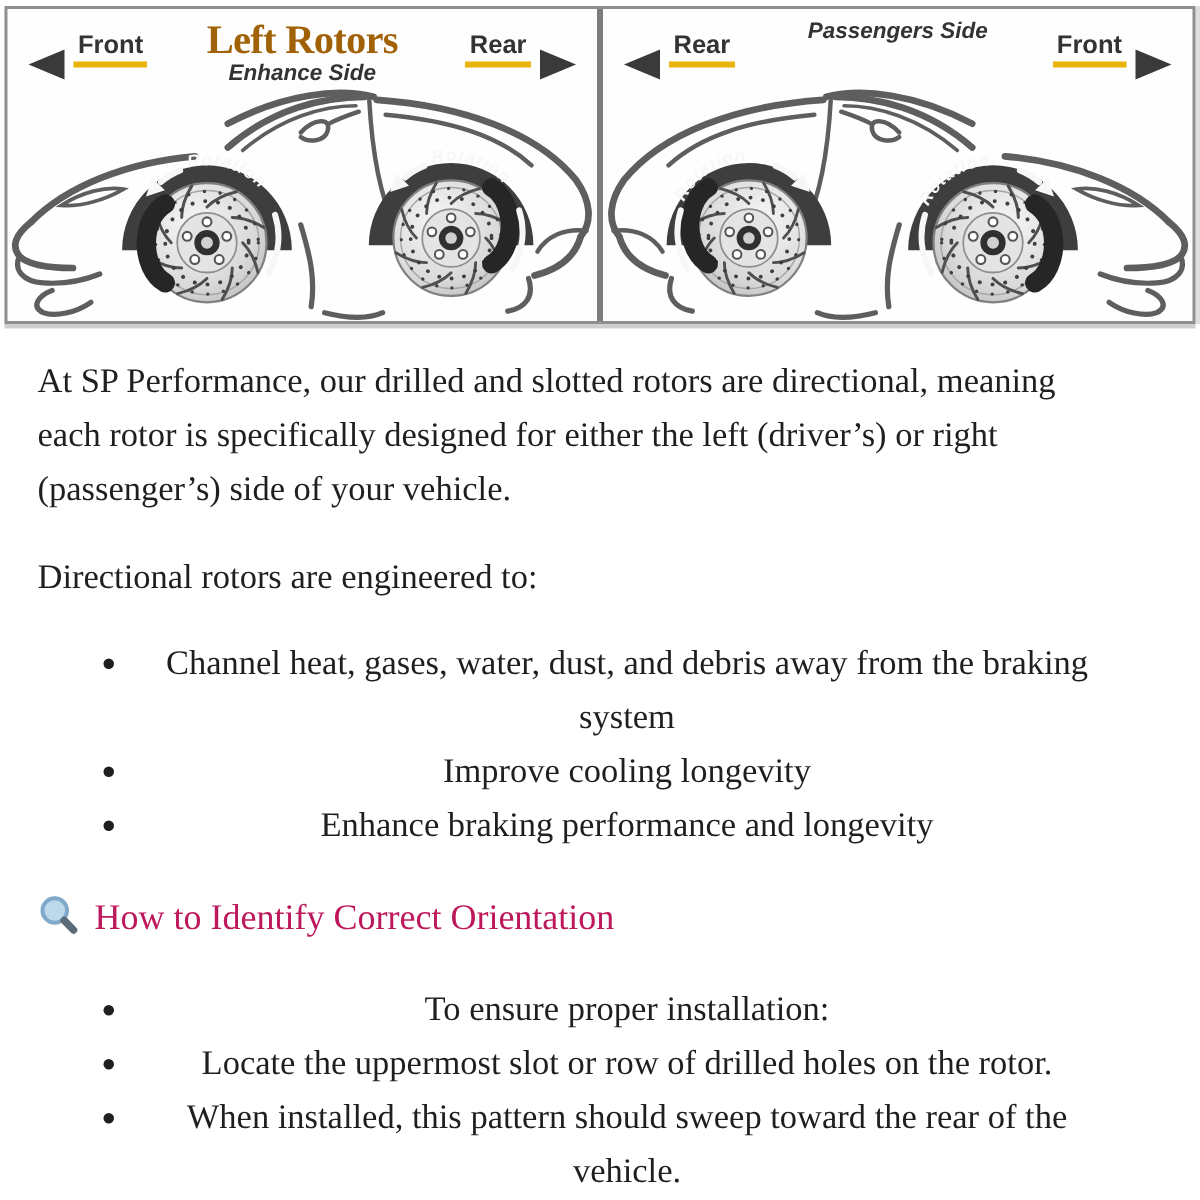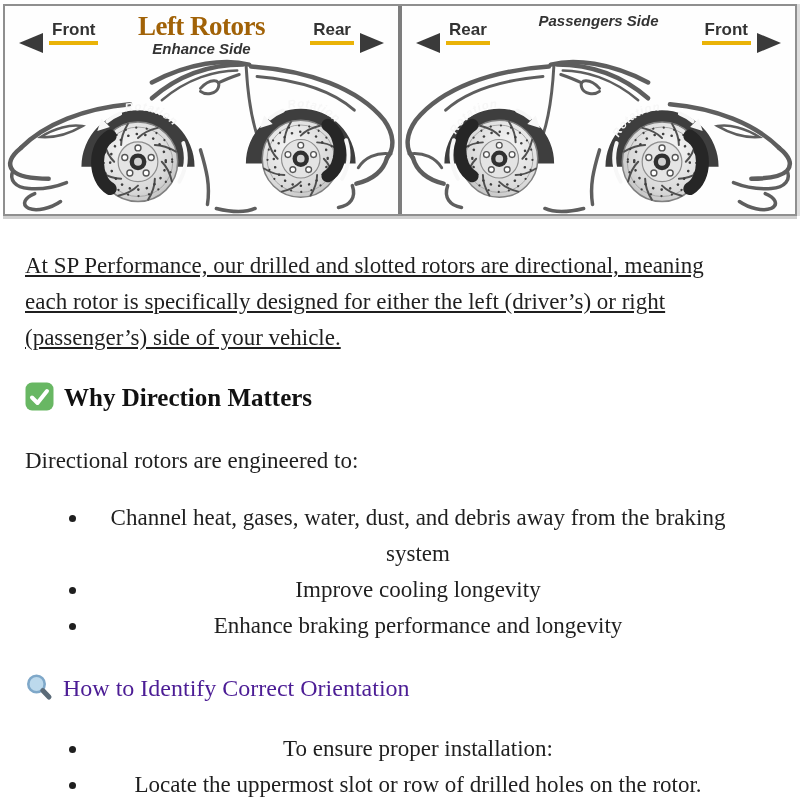--- a/index.html
+++ b/index.html
@@ -18,26 +18,26 @@
        font-size:17px;color:#333;padding:0 3px 1px 3px;border-bottom:4px solid #eab308;}
   .dir.pos-left{left:44px;} .dir.pos-right{right:44px;}
   .dir.ar-left::before{content:"";position:absolute;left:-30px;bottom:-12px;width:0;height:0;
        border-top:10px solid transparent;border-bottom:10px solid transparent;border-right:24px solid #3a3a3a;}
   .dir.ar-right::after{content:"";position:absolute;right:-30px;bottom:-12px;width:0;height:0;
        border-top:10px solid transparent;border-bottom:10px solid transparent;border-left:24px solid #3a3a3a;}
   .car-svg{position:absolute;left:0;top:52px;width:100%;height:158px;}
 
   
   .content{padding:12px 30px 0 25px;font-size:23px;line-height:36px;}
-  .intro{margin:20px 0 0 0;max-width:702px;text-decoration:underline;}
+  .intro{margin:8px 0 0 0;max-width:702px;}
   h2.why{margin:25px 0 0 0;font-size:25px;line-height:34px;font-weight:bold;color:#111;}
   .lead{margin:23px 0 0 0;}
   ul{margin:21px 0 0 0;padding:0 0 0 64px;list-style:disc outside;}
   li{max-width:658px;text-align:center;}
-  h2.identify{margin:27px 0 0 0;font-size:24px;line-height:34px;font-weight:normal;color:#4c1d95;}
+  h2.identify{margin:27px 0 0 0;font-size:24px;line-height:34px;font-weight:normal;color:#be185d;}
   .emoji{display:inline-block;vertical-align:-5px;margin-right:10px;}
 
   
   .rot-line{stroke:#f7f7f7;stroke-width:4;fill:none;stroke-linecap:round;}
   .rot-head{fill:#f7f7f7;}
   .rot-text{font-family:"Liberation Sans",sans-serif;font-weight:bold;font-style:italic;
             font-size:11.5px;fill:#f7f7f7;letter-spacing:.8px;}
 </style>
 </head>
 <body>
@@ -157,28 +157,20 @@
       <text class="rot-text"><textPath href="#rp4">Rotation</textPath></text>
       <path class="rot-line" d="M 52.3 82.2 A 48 48 0 0 0 56.4 121"></path>
     </svg>
   </div>
 </div>
 
 <div class="content">
 
   <p class="intro">At SP Performance, our drilled and slotted rotors are directional, meaning each rotor is specifically designed for either the left (driver’s) or right (passenger’s) side of your vehicle.</p>
 
-  <h2 class="why">
-    <span class="emoji">
-      <svg width="29" height="29" viewBox="0 0 29 29">
-          <rect x="0.5" y="0.5" width="28" height="28" rx="6.5" fill="#68b763"></rect>
-          <polyline points="7,15.5 12.5,21 22,9" fill="none" stroke="#ffffff" stroke-width="4" stroke-linecap="round" stroke-linejoin="round"></polyline>
-        </svg>
-    </span><span>Why Direction Matters</span>
-  </h2>
 
   <p class="lead">Directional rotors are engineered to:</p>
 
   <ul>
     <li>Channel heat, gases, water, dust, and debris away from the braking system</li>
     <li>Improve cooling longevity</li>
     <li>Enhance braking performance and longevity</li>
   </ul>
 
   <h2 class="identify">

